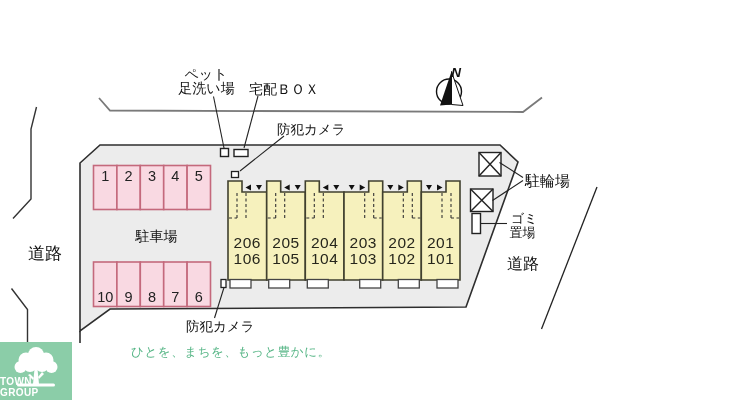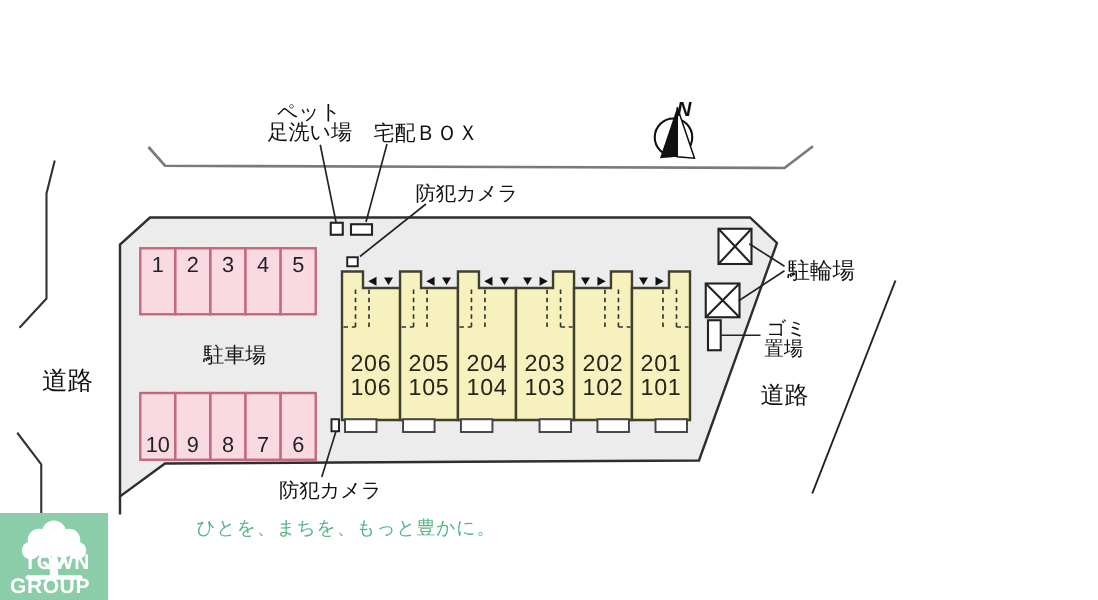--- a/index.html
+++ b/index.html
@@ -5,22 +5,22 @@
   html,body{margin:0;padding:0;background:#ffffff;}
   #stage{position:relative;width:732px;height:400px;background:#ffffff;overflow:hidden;
          font-family:"Liberation Sans","DejaVu Sans",sans-serif;}
   #plan{position:absolute;left:0;top:0;}
   svg text{font-family:"Liberation Sans","DejaVu Sans",sans-serif;fill:#111;}
   .lbl{font-size:14px;}
   .unitnum{font-size:15.5px;fill:#26261c;letter-spacing:0.5px;}
   .stallnum{font-size:14.5px;fill:#222;}
   
   #footer-logo{position:absolute;left:0;top:342px;width:72px;height:58px;background:#8bcda8;}
-  #logo-caption{position:absolute;left:0;bottom:2px;width:60px;text-align:right;
-                color:#fff;font-size:14px;font-weight:bold;letter-spacing:0.4px;}
+  #logo-caption{position:absolute;left:0;bottom:2px;width:60px;text-align:left;
+                color:#fff;font-size:10px;font-weight:bold;letter-spacing:0.4px;}
   #tagline{position:absolute;left:91px;top:344px;color:#55b585;font-size:12.5px;letter-spacing:0.6px;margin-left:40px;}
   #company{position:absolute;left:86px;top:354px;color:#7cc7a0;font-size:27px;font-weight:bold;letter-spacing:1.5px;}
 </style>
 </head>
 <body>
 
 <div id="stage">
 
 <svg id="plan" width="732" height="400" viewBox="0 0 732 400">
 

